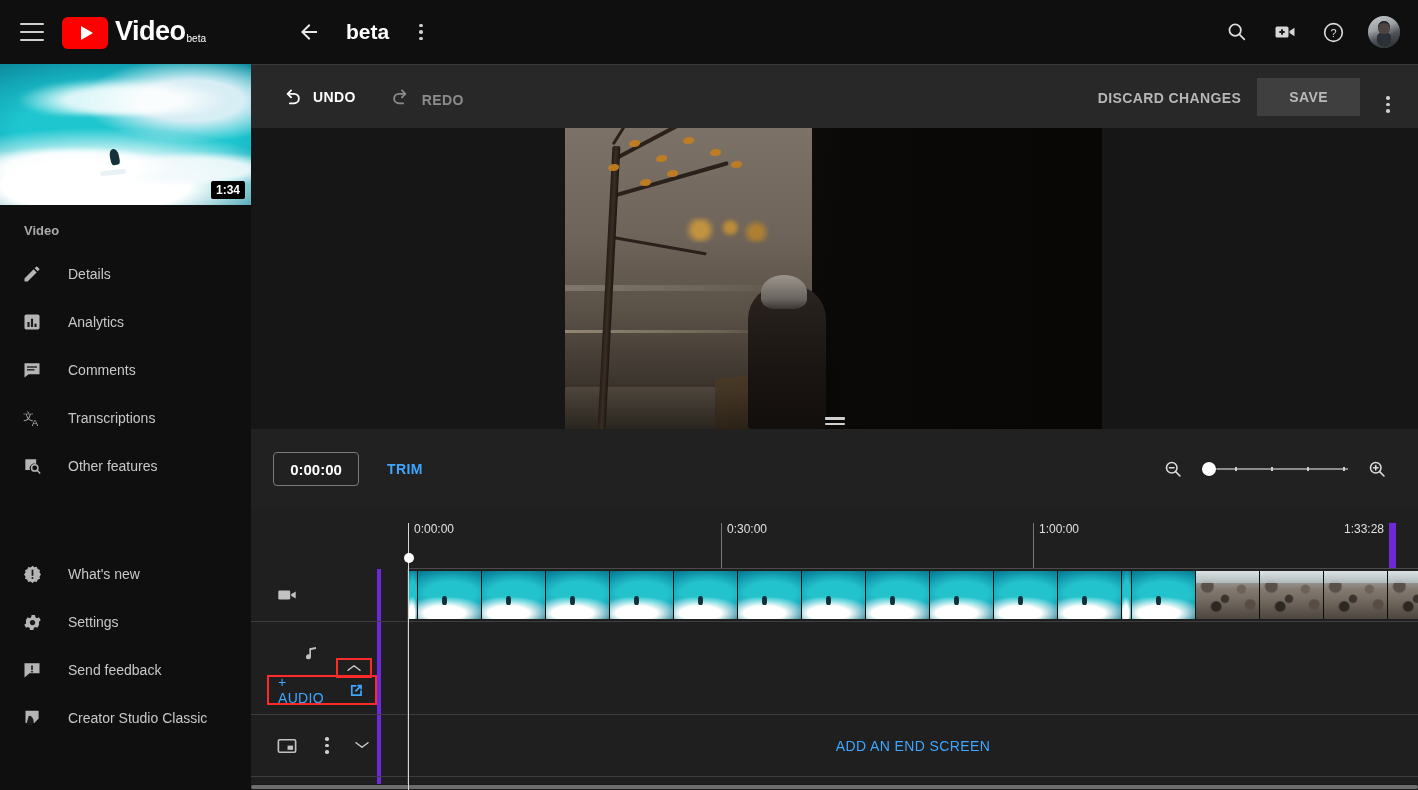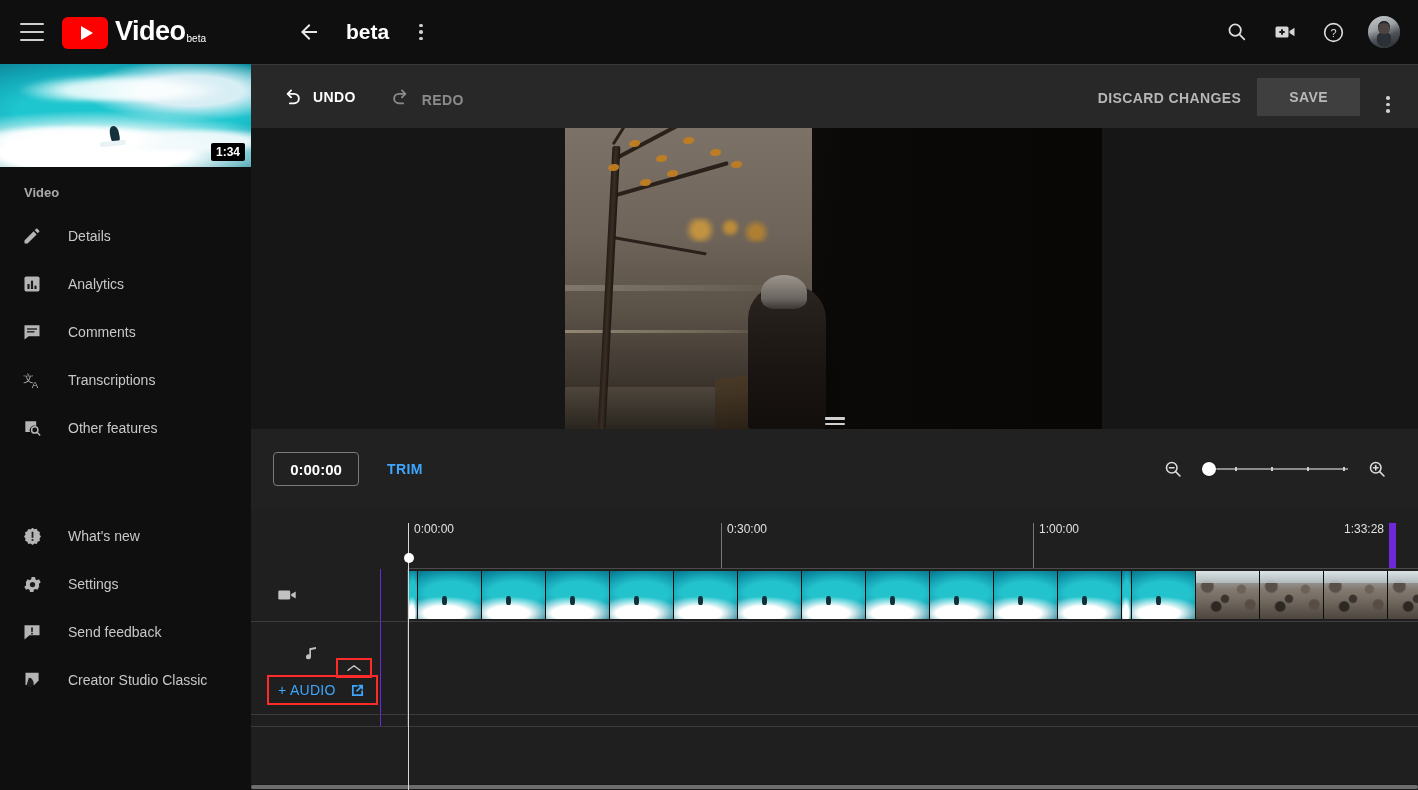--- a/index.html
+++ b/index.html
@@ -69,21 +69,21 @@
   }
   .avatar .av-face { position:absolute; left:32%; top:22%; width:36%; height:34%;
     background:#4b4440; border-radius:50%; }
 
   
   .sidebar {
     position:absolute; top:64px; left:0; width:251px; height:726px;
     background:#0f0f0f; overflow:hidden; z-index:20;
   }
   .thumb {
-    position:relative; width:251px; height:103px; background:#0a3f50; overflow:hidden;
+    position:relative; width:251px; height:141px; background:#0a3f50; overflow:hidden;
   }
   .thumb .wave-img { position:absolute; inset:0;
     background:
       radial-gradient(ellipse 110% 55% at 38% 86%, #ffffff 0 34%, rgba(255,255,255,.55) 52%, transparent 74%),
       radial-gradient(ellipse 70% 48% at 76% 26%, #d8eef5 0 30%, transparent 62%),
       radial-gradient(ellipse 120% 80% at 50% 48%, #1ec6cf 0 36%, #12a4b5 58%, #0c7e92 80%),
       linear-gradient(180deg,#bcdbe6 0%, #36c3cd 26%, #17a7bb 55%, #e9f3f6 88%, #cfe3ea 100%);
   }
   .thumb .foam1 { position:absolute; left:-6%; top:58%; width:116%; height:30%;
     background:radial-gradient(ellipse 50% 70% at 30% 50%, #fff 0 45%, transparent 70%),
@@ -226,21 +226,21 @@
   .ruler-label {
     position:absolute; top:14px; font-size:12px; color:#e0e0e0; padding-left:5px;
     border-left:1px solid #787878; height:46px; line-height:12px;
   }
   .ruler-label.right { border-left:none; border-right:7px solid #6d28d9;
     padding-left:0; padding-right:5px; }
   .ruler-base { position:absolute; left:157px; right:0; bottom:0; height:1px; background:#4a4a4a; }
 
   .track-row { position:relative; display:flex; width:1167px; border-bottom:1px solid #3d3d3d; }
   .track-head {
-    position:relative; width:130px; flex:0 0 130px; border-right:1px solid #6d28d9;
+    position:relative; width:130px; flex:0 0 130px; border-right:4px solid #6d28d9;
     display:flex; align-items:center;
   }
   .track-gutter { width:27px; flex:0 0 27px; border-right:1px solid #3d3d3d; }
   .track-body { position:relative; flex:1; overflow:hidden; }
 
   .row-video { height:53px; }
   .row-audio { height:93px; }
   .row-end   { height:62px; }
   .row-tail  { height:12px; }
 
@@ -662,20 +662,44 @@
             <svg width="19" height="19" viewBox="0 0 24 24">
               <path d="M5 5h7v2.2H7.2v9.6h9.6V12H19v7H5z" fill="#3ea6ff"></path>
               <path d="M13.2 4.8H19v5.8h-2.1V8.4l-5.4 5.4-1.5-1.5 5.4-5.4h-2.2z" fill="#3ea6ff"></path>
             </svg>
           </div>
         </div>
         <div class="track-gutter"></div>
         <div class="track-body"></div>
       </div>
 
+      <div class="track-row row-end">
+        <div class="track-head end-head">
+          <div class="th-icon es-icon" style="margin-left:24px">
+            <svg width="22" height="22" viewBox="0 0 24 24">
+                <rect x="2.6" y="5.2" width="18.8" height="13.6" rx="1.6" stroke="#c2c2c2" stroke-width="1.8" fill="none"></rect>
+                <rect x="12.6" y="11.6" width="6" height="4.6" fill="#c2c2c2"></rect>
+              </svg>
+          </div>
+          <div class="kebab es-kebab">
+              <i></i>
+              <i></i>
+              <i></i>
+            </div>
+          <div class="es-chev">
+            <svg width="18" height="12" viewBox="0 0 24 16">
+                <path d="M4 5l8 6 8-6" stroke="#c9c9c9" stroke-width="2" fill="none" stroke-linecap="round" stroke-linejoin="round"></path>
+              </svg>
+          </div>
+        </div>
+        <div class="track-gutter"></div>
+        <div class="track-body">
+          <div class="end-link">ADD AN END SCREEN</div>
+        </div>
+      </div>
 
       <div class="track-row row-tail">
         <div class="track-head"></div>
         <div class="track-gutter"></div>
         <div class="track-body"></div>
       </div>
 
       <div class="playhead">
           <div class="dot"></div>
         </div>

